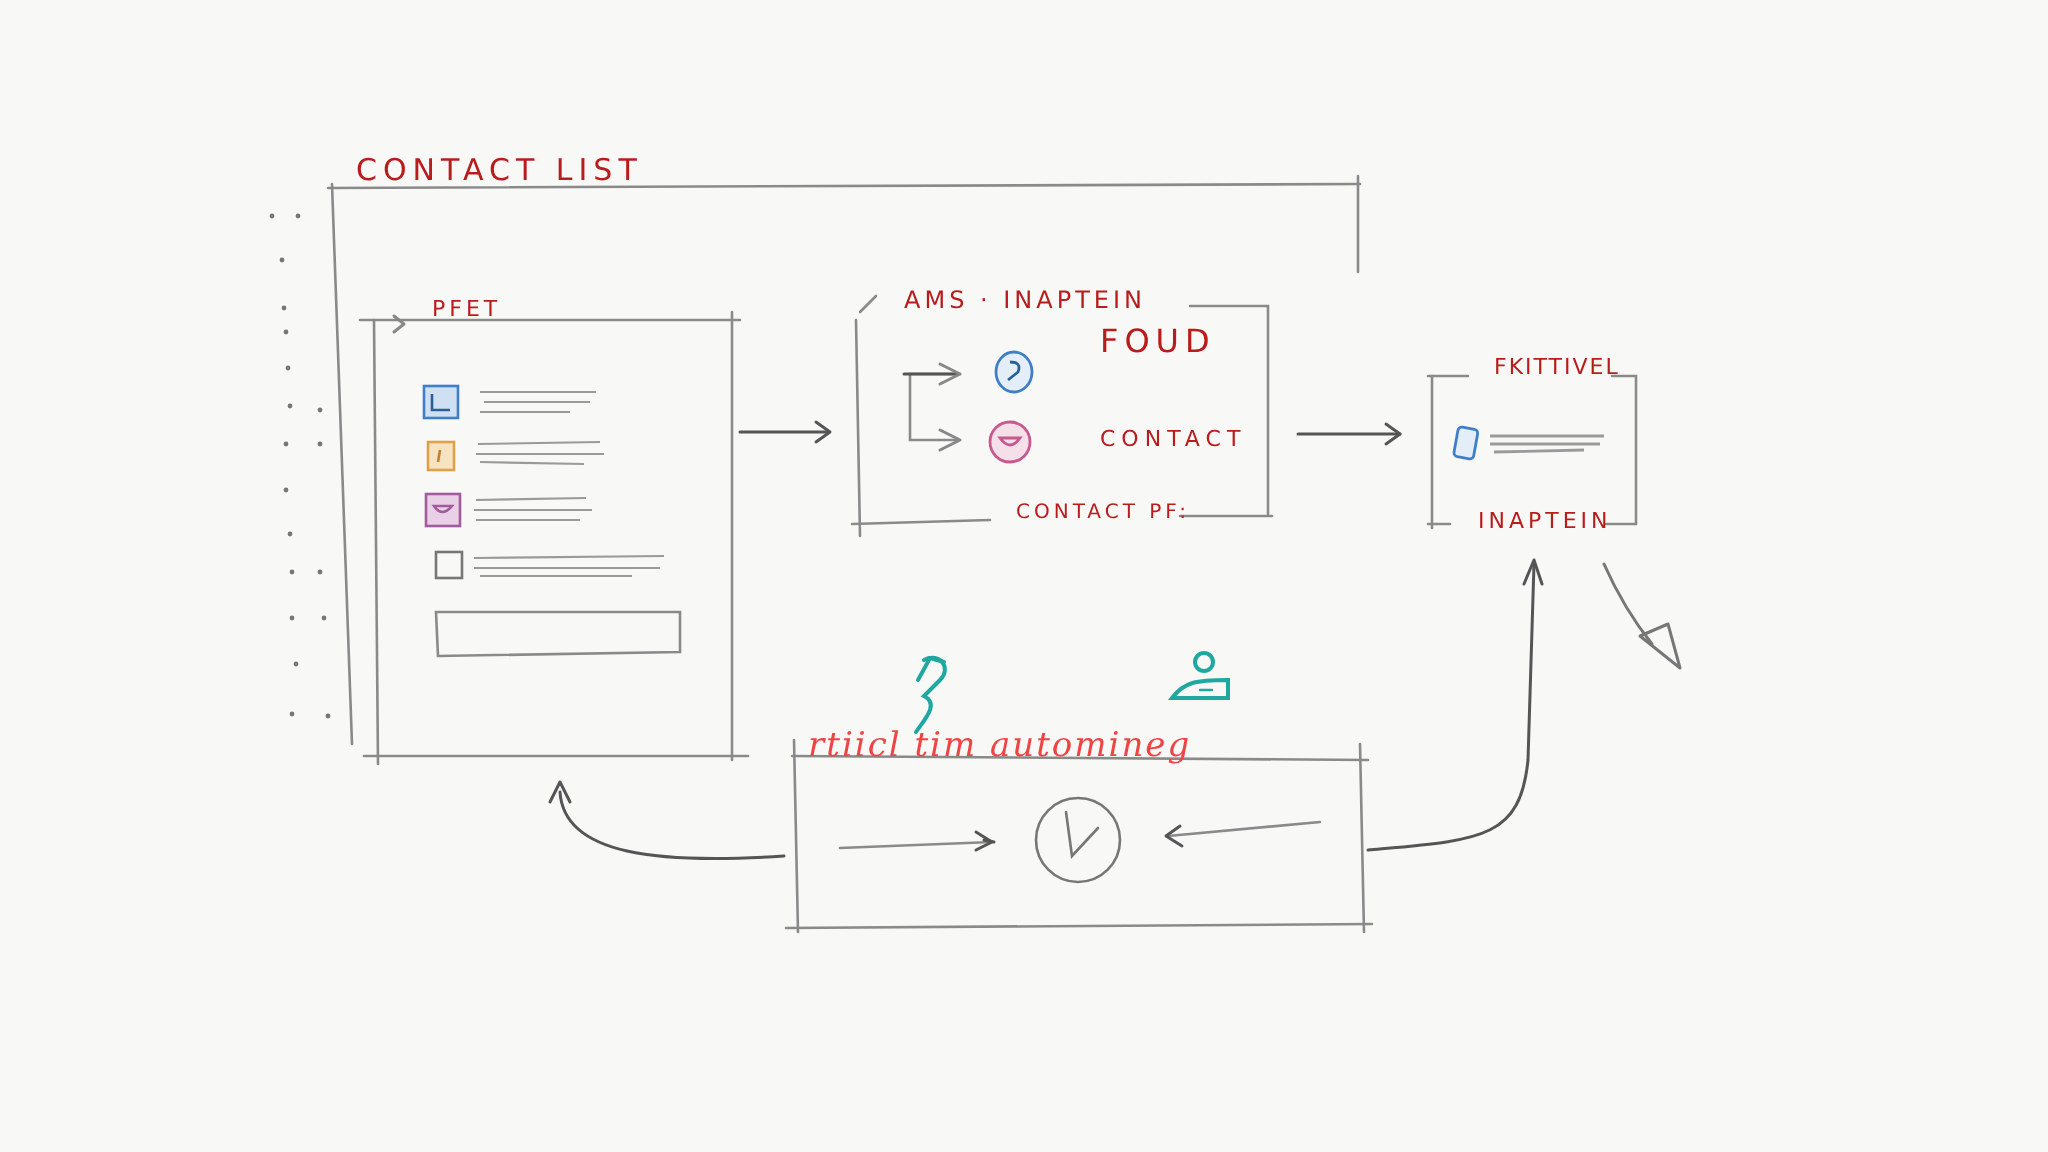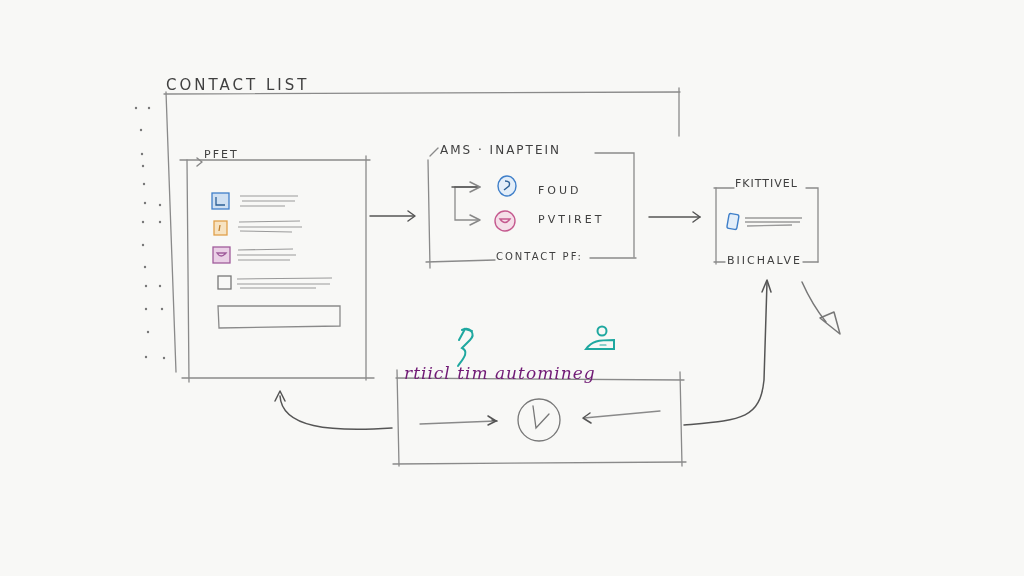--- a/index.html
+++ b/index.html
@@ -4,26 +4,27 @@
 <style>
   html, body { margin:0; padding:0; }
   body {
     width:1024px; height:576px; overflow:hidden; position:relative;
     background:#f8f8f6;
     font-family:"Liberation Sans", sans-serif;
     color:#555;
   }
   .hand {
     font-family:"DejaVu Sans", sans-serif;
-    letter-spacing:3px; color:#404040; position:absolute; white-space:nowrap;
+    letter-spacing:3px; color:#b91c1c; position:absolute; white-space:nowrap;
     font-weight:normal;
+    margin-left:12px;
   }
   .cursive {
     font-family:"DejaVu Serif", serif; font-style:italic; letter-spacing:1px;
-    color:#701a75; position:absolute; white-space:nowrap;
+    color:#ef4444; position:absolute; white-space:nowrap;
   }
   svg.canvas { position:absolute; left:0; top:0; }
 </style>
 </head>
 <body>
 
 <svg class="canvas" width="1024" height="576" viewBox="0 0 1024 576">
   <g fill="none" stroke="#8a8a8a" stroke-width="1.3" stroke-linecap="round">
 
     <g>
@@ -154,18 +155,18 @@
     <path d="M459 340 L465 329 L472 331"></path>
     <circle cx="602" cy="331" r="4.5"></circle>
     <path d="M586 349 C592 341 598 340 614 340 L614 349 Z"></path>
     <path d="M600 345 L606 345" stroke-width="1.2"></path>
   </g>
 </svg>
 
 <div class="hand" style="left:166px;top:76px;font-size:15px;">CONTACT LIST</div>
 <div class="hand" style="left:204px;top:148px;font-size:11px;letter-spacing:2px;">PFET</div>
 <div class="hand" style="left:440px;top:143px;font-size:12px;letter-spacing:2px;">AMS · INAPTEIN</div>
-<div class="hand" style="left:538px;top:184px;font-size:11px;">FOUD</div>
-<div class="hand" style="left:538px;top:213px;font-size:11px;">PVTIRET</div>
+<div class="hand" style="left:538px;top:161px;font-size:16px;">FOUD</div>
+<div class="hand" style="left:538px;top:213px;font-size:11px;">CONTACT</div>
 <div class="hand" style="left:496px;top:251px;font-size:10px;letter-spacing:2px;">CONTACT PF:</div>
 <div class="hand" style="left:735px;top:177px;font-size:11px;letter-spacing:1px;">FKITTIVEL</div>
-<div class="hand" style="left:727px;top:254px;font-size:11px;letter-spacing:2px;">BIICHALVE</div>
+<div class="hand" style="left:727px;top:254px;font-size:11px;letter-spacing:2px;">INAPTEIN</div>
 <div class="cursive" style="left:404px;top:363px;font-size:17px;">rtiicl tim automineg</div>
 
 </body></html>

